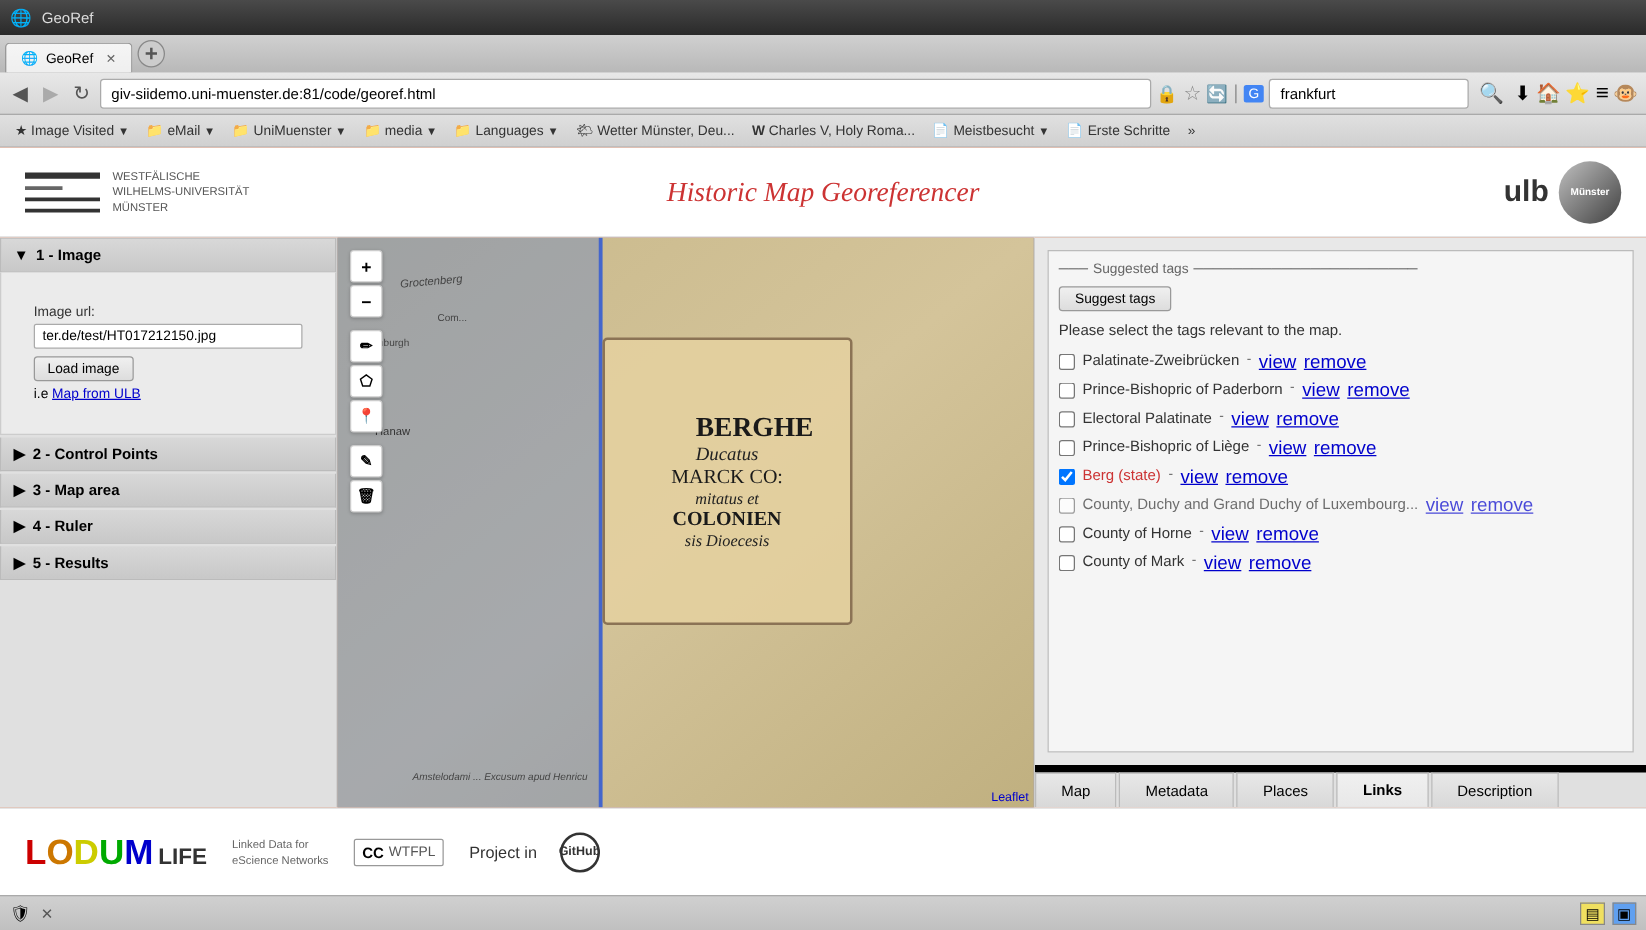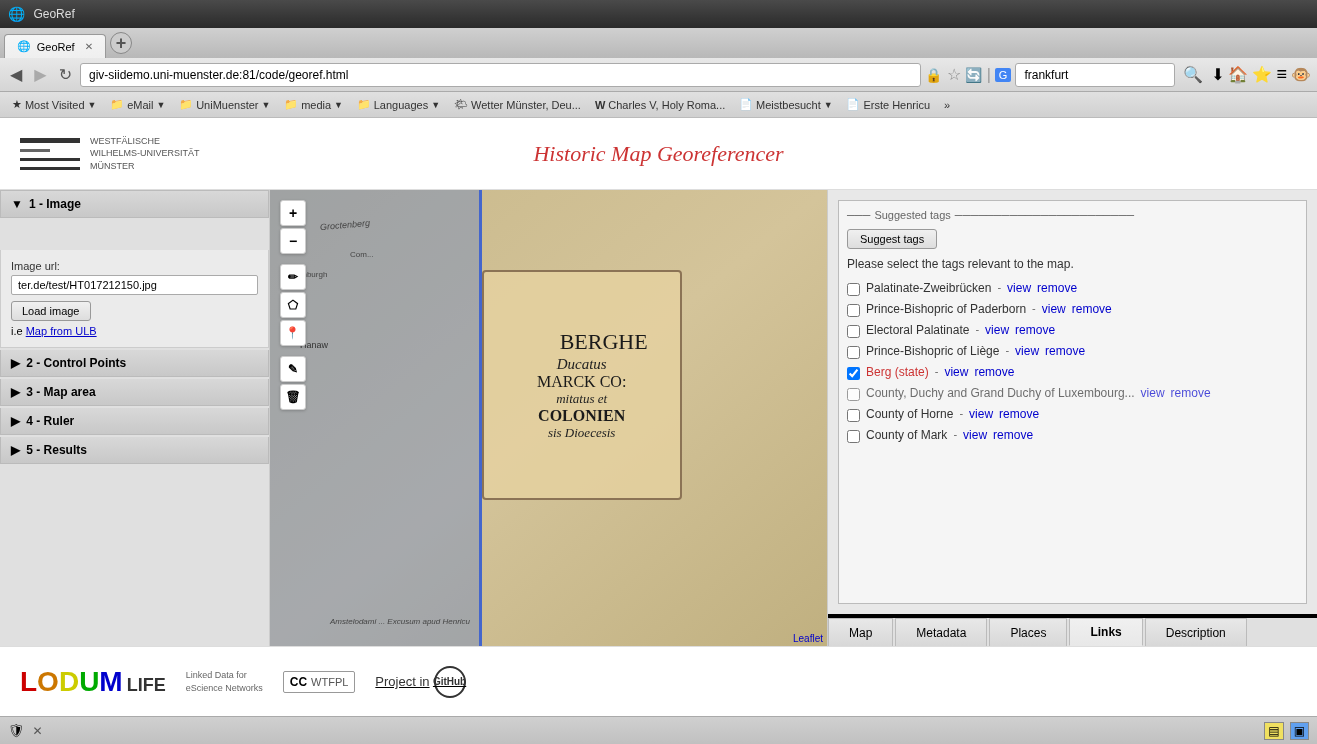--- a/index.html
+++ b/index.html
@@ -181,25 +181,24 @@
       padding: 6px 10px;
       display: flex;
       align-items: center;
       gap: 6px;
       cursor: pointer;
       font-weight: bold;
       font-size: 12px;
     }
     .section-header:first-child { border-top: 1px solid #bbb; }
     .section-content {
-      padding: 10px;
+      padding: 26px;
       background: #ebebeb;
       border: 1px solid #ccc;
       border-top: none;
-      margin-top: 32px;
     }
     .field-label { font-size: 11px; color: #333; margin-bottom: 3px; }
     .text-input {
       width: 100%;
       padding: 3px 6px;
       border: 1px solid #aaa;
       border-radius: 2px;
       font-size: 11px;
       background: white;
       margin-bottom: 6px;
@@ -292,38 +291,38 @@
       align-items: flex-start;
       gap: 6px;
       margin-bottom: 6px;
       font-size: 12px;
     }
     .tag-checkbox {
       margin-top: 2px;
       cursor: pointer;
     }
     .tag-name { color: #333; }
-    .tag-action { color: #0000cc; cursor: pointer; font-size: 12px; }
+    .tag-action { color: #0000cc; text-decoration: underline; cursor: pointer; font-size: 15px; }
     .tag-separator { color: #666; font-size: 11px; }
     .tag-tooltip {
       background: white;
       border: 1px solid #ccc;
       padding: 8px;
       font-size: 11px;
       color: #333;
       line-height: 1.5;
       margin: 4px 0 4px 20px;
       max-width: 320px;
       box-shadow: 0 2px 4px rgba(0,0,0,0.15);
     }
 
     
     .bottom-tabs {
       display: flex;
-      border-top: 4px solid #000000;
+      border-top: 6px solid #000000;
       background: #e0e0e0;
     }
     .bottom-tab {
       padding: 6px 20px;
       border: 1px solid #bbb;
       border-bottom: none;
       background: linear-gradient(to bottom, #e8e8e8, #d8d8d8);
       cursor: pointer;
       font-size: 12px;
       margin-right: 2px;
@@ -406,21 +405,21 @@
   <span style="font-size:16px;">⬇</span>
   <span style="font-size:16px;">🏠</span>
   <span style="font-size:16px;">⭐</span>
   <span style="font-size:18px;">≡</span>
   <span style="font-size:16px;">🐵</span>
 </div>
 
 <div class="bookmarks-bar">
   <div class="bookmark-item">
     <span>★</span>
-    <span>Most Visited</span>
+    <span>Image Visited</span>
     <span style="font-size:9px;">▼</span>
   </div>
   <div class="bookmark-item">
     <span>📁</span>
     <span>eMail</span>
     <span style="font-size:9px;">▼</span>
   </div>
   <div class="bookmark-item">
     <span>📁</span>
     <span>UniMuenster</span>
@@ -444,21 +443,21 @@
     <span style="font-weight:bold;">W</span>
     <span>Charles V, Holy Roma...</span>
   </div>
   <div class="bookmark-item">
     <span>📄</span>
     <span>Meistbesucht</span>
     <span style="font-size:9px;">▼</span>
   </div>
   <div class="bookmark-item">
     <span>📄</span>
-    <span>Erste Henricu</span>
+    <span>Erste Schritte</span>
   </div>
   <div class="bookmark-item">
     <span>»</span>
   </div>
 </div>
 
 <div class="main-content">
 
   <div class="app-header">
     <div class="uni-logo-area">
@@ -468,20 +467,26 @@
         <div style="width:60px;height:3px;background:#333;margin-bottom:3px;"></div>
         <div style="width:60px;height:3px;background:#333;"></div>
       </div>
       <div class="uni-name">
         <div>Westfälische</div>
         <div>Wilhelms-Universität</div>
         <div>Münster</div>
       </div>
     </div>
     <div class="app-title">Historic Map Georeferencer</div>
+    <div class="ulb-logo">
+      <span>ulb</span>
+      <div class="ulb-logo-circle">
+        <span style="font-size:8px;font-weight:bold;">Münster</span>
+      </div>
+    </div>
   </div>
 
   <div class="app-body">
 
     <div class="left-panel">
 
       <div class="section-header">
         <span>▼</span>
         <span>1 - Image</span>
       </div>
@@ -525,21 +530,21 @@
 
         <div class="map-overlay-blue"></div>
 
         <div style="position:absolute;top:30px;left:50px;font-size:9px;color:#444;font-style:italic;transform:rotate(-5deg);">Groctenberg</div>
         <div style="position:absolute;top:60px;left:80px;font-size:8px;color:#444;">Com...</div>
         <div style="position:absolute;top:80px;left:20px;font-size:8px;color:#444;">ssenburgh</div>
         <div style="position:absolute;top:150px;left:30px;font-size:9px;color:#333;">Hanaw</div>
         <div style="position:absolute;bottom:20px;left:60px;font-size:8px;color:#444;font-style:italic;">Amstelodami ... Excusum apud Henricu</div>
 
         <div style="position:absolute;top:80px;left:38%;width:200px;height:230px;background:rgba(230,210,160,0.8);border:2px solid #8B7355;border-radius:4px;display:flex;flex-direction:column;align-items:center;justify-content:center;font-family:'Times New Roman',serif;text-align:center;">
-          <div style="font-size:22px;font-weight:normal;color:#1a1a1a;line-height:1.2;margin-left:44px;">BERGHE</div>
+          <div style="font-size:22px;font-weight:bold;color:#1a1a1a;line-height:1.2;margin-left:44px;">BERGHE</div>
           <div style="font-size:15px;color:#222;font-style:italic;">Ducatus</div>
           <div style="font-size:16px;font-weight:normal;color:#1a1a1a;">MARCK CO:</div>
           <div style="font-size:13px;color:#222;font-style:italic;">mitatus et</div>
           <div style="font-size:16px;font-weight:bold;color:#1a1a1a;">COLONIEN</div>
           <div style="font-size:13px;color:#222;font-style:italic;">sis Dioecesis</div>
         </div>
 
 
         <div class="map-controls">
           <button class="map-ctrl-btn">+</button>
@@ -666,21 +671,21 @@
       <span style="font-size:18px;font-weight:900;color:#333;margin-left:4px;">LIFE</span>
     </div>
     <div style="font-size:9px;color:#666;line-height:1.4;">
       <div>Linked Data for</div>
       <div>eScience Networks</div>
     </div>
     <div style="display:flex;align-items:center;border:1px solid #999;padding:3px 6px;border-radius:2px;gap:4px;">
       <span style="font-size:12px;font-weight:bold;">CC</span>
       <span style="font-size:11px;color:#555;">WTFPL</span>
     </div>
-    <div style="display:flex;align-items:center;gap:4px;text-decoration:underline;">
+    <div style="display:flex;align-items:center;gap:18px;">
       <span style="font-size:13px;color:#333;">Project in</span>
       <span style="font-size:18px;font-weight:900;color:#333;border:2px solid #333;border-radius:50%;width:32px;height:32px;display:flex;align-items:center;justify-content:center;font-size:10px;">GitHub</span>
     </div>
   </div>
 
 </div>
 
 <div class="status-bar">
   <span style="font-size:13px;">🛡</span>
   <span style="font-size:12px;color:#555;">✕</span>

